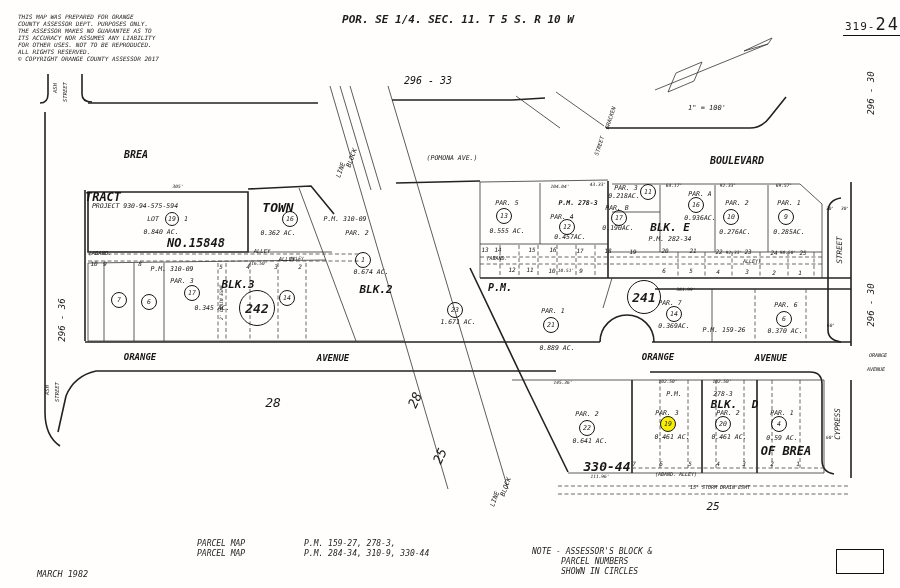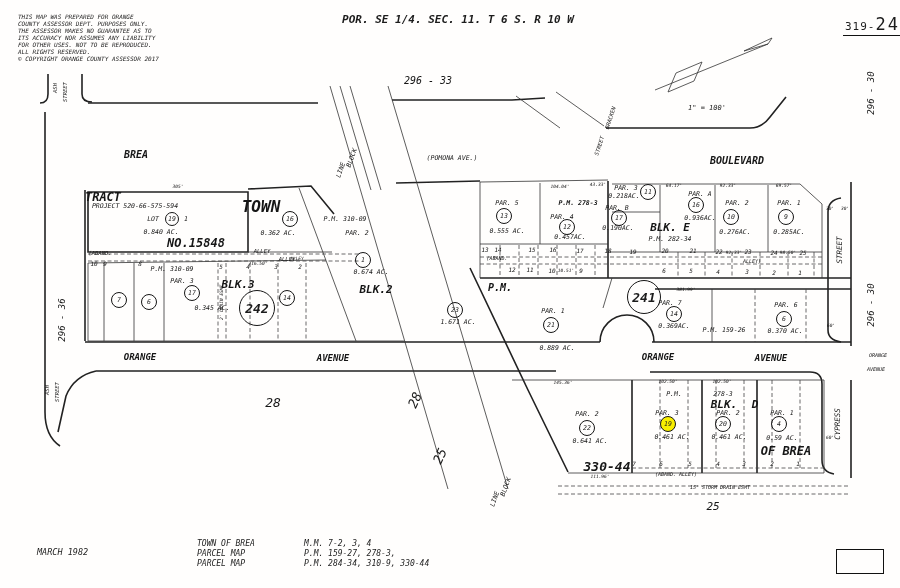--- a/index.html
+++ b/index.html
@@ -107,26 +107,26 @@
       <div class="map-label" style="left: 352px; top: 158px; font-size: 6.5px; transform: translate(-50%, -50%) rotate(-70deg);">BLOCK</div>
       <div class="map-label" style="left: 341px; top: 170px; font-size: 6.5px; transform: translate(-50%, -50%) rotate(-70deg);">LINE</div>
       <div class="map-label" style="left: 506px; top: 487px; font-size: 6.5px; transform: translate(-50%, -50%) rotate(-70deg);">BLOCK</div>
       <div class="map-label" style="left: 495px; top: 499px; font-size: 6.5px; transform: translate(-50%, -50%) rotate(-70deg);">LINE</div>
       <div class="map-label" style="left: 273px; top: 402px; font-size: 13px; transform: translate(-50%, -50%) rotate(0deg);">28</div>
       <div class="map-label" style="left: 415px; top: 400px; font-size: 13px; transform: translate(-50%, -50%) rotate(-65deg);">28</div>
       <div class="map-label" style="left: 440px; top: 456px; font-size: 13px; transform: translate(-50%, -50%) rotate(-65deg);">25</div>
       <div class="map-label" style="left: 713px; top: 506px; font-size: 11px; transform: translate(-50%, -50%) rotate(0deg);">25</div>
       <div class="map-label bold" style="left: 607px; top: 466px; font-size: 13px; transform: translate(-50%, -50%) rotate(0deg);">330-44</div>
       <div class="map-label bold" style="left: 103px; top: 197px; font-size: 12px; transform: translate(-50%, -50%) rotate(0deg);">TRACT</div>
-      <div class="map-label" style="left: 135px; top: 206px; font-size: 6.5px; transform: translate(-50%, -50%) rotate(0deg);">PROJECT 520-66-575-594</div>
+      <div class="map-label" style="left: 135px; top: 206px; font-size: 6.5px; transform: translate(-50%, -50%) rotate(0deg);">PROJECT 930-94-575-594</div>
       <div class="map-label" style="left: 153px; top: 219px; font-size: 6.5px; transform: translate(-50%, -50%) rotate(0deg); text-align: center;">LOT</div>
       <div class="map-label" style="left: 186px; top: 219px; font-size: 6.5px; transform: translate(-50%, -50%) rotate(0deg);">1</div>
       <div class="map-label" style="left: 161px; top: 232px; font-size: 6.5px; transform: translate(-50%, -50%) rotate(0deg);">0.840 AC.</div>
       <div class="map-label bold" style="left: 196px; top: 243px; font-size: 12px; transform: translate(-50%, -50%) rotate(0deg);">NO.15848</div>
-      <div class="map-label bold" style="left: 261px; top: 207px; font-size: 16px; transform: translate(-50%, -50%) rotate(0deg);">TOWN</div>
+      <div class="map-label bold" style="left: 278px; top: 207px; font-size: 13px; transform: translate(-50%, -50%) rotate(0deg);">TOWN</div>
       <div class="map-label" style="left: 278px; top: 233px; font-size: 6.5px; transform: translate(-50%, -50%) rotate(0deg);">0.362 AC.</div>
       <div class="map-label" style="left: 100px; top: 254px; font-size: 5.5px; transform: translate(-50%, -50%) rotate(0deg);">(ABAND.</div>
       <div class="map-label" style="left: 262px; top: 252px; font-size: 5.5px; transform: translate(-50%, -50%) rotate(0deg);">ALLEY</div>
       <div class="map-label" style="left: 287px; top: 260px; font-size: 5.5px; transform: translate(-50%, -50%) rotate(0deg);">ALLEY</div>
       <div class="map-label" style="left: 178px; top: 187px; font-size: 4.5px; transform: translate(-50%, -50%) rotate(0deg);">305'</div>
       <div class="map-label" style="left: 345px; top: 219px; font-size: 6.5px; transform: translate(-50%, -50%) rotate(0deg);">P.M. 310-09</div>
       <div class="map-label" style="left: 357px; top: 233px; font-size: 6.5px; transform: translate(-50%, -50%) rotate(0deg);">PAR. 2</div>
       <div class="map-label" style="left: 371px; top: 272px; font-size: 6.5px; transform: translate(-50%, -50%) rotate(0deg);">0.674 AC.</div>
       <div class="map-label bold" style="left: 376px; top: 289px; font-size: 11px; transform: translate(-50%, -50%) rotate(0deg);">BLK.2</div>
       <div class="map-label" style="left: 94px; top: 264px; font-size: 6px; transform: translate(-50%, -50%) rotate(0deg);">10</div>
@@ -262,40 +262,37 @@
   <div id="disclaimer">
       <div>THIS MAP WAS PREPARED FOR ORANGE</div>
       <div>COUNTY ASSESSOR DEPT. PURPOSES ONLY.</div>
       <div>THE ASSESSOR MAKES NO GUARANTEE AS TO</div>
       <div>ITS ACCURACY NOR ASSUMES ANY LIABILITY</div>
       <div>FOR OTHER USES.  NOT TO BE REPRODUCED.</div>
       <div>ALL RIGHTS RESERVED.</div>
       <div>© COPYRIGHT ORANGE COUNTY ASSESSOR 2017</div>
     </div>
 
-  <div id="map-title">POR. SE 1/4. SEC. 11. T 6 S. R 10 W</div>
+  <div id="map-title">POR. SE 1/4. SEC. 11. T 5 S. R 10 W</div>
 
   <div id="sheet-number">
     <span class="pre">319-</span><span class="num">24</span>
   </div>
 
-  <div class="footer-text" style="left:37px;top:547px;font-size:8.5px;text-align:center;">MARCH 1982</div>
+  <div class="footer-text" style="left:37px;top:569px;font-size:8.5px;text-align:center;">MARCH 1982</div>
 
   <div id="legend-rows">
-      <div class="legend-row">
-        <span class="legend-name">TOWN OF BREA</span>
-        <span class="legend-ref">M.M. 7-2, 3, 4</span>
-      </div>
       <div class="legend-row">
         <span class="legend-name">PARCEL MAP</span>
         <span class="legend-ref">P.M. 159-27, 278-3,</span>
       </div>
       <div class="legend-row">
         <span class="legend-name">PARCEL MAP</span>
         <span class="legend-ref">P.M. 284-34, 310-9, 330-44</span>
       </div>
     </div>
 
+  <div id="note-block" class="footer-text" style="left:532px;top:547px;"><div>NOTE - ASSESSOR'S BLOCK &amp;</div><div class="indent">PARCEL NUMBERS</div><div class="indent">SHOWN IN CIRCLES</div></div>
 
 
   <div id="cert-box"></div>
 
 </div>
 
 </body></html>

